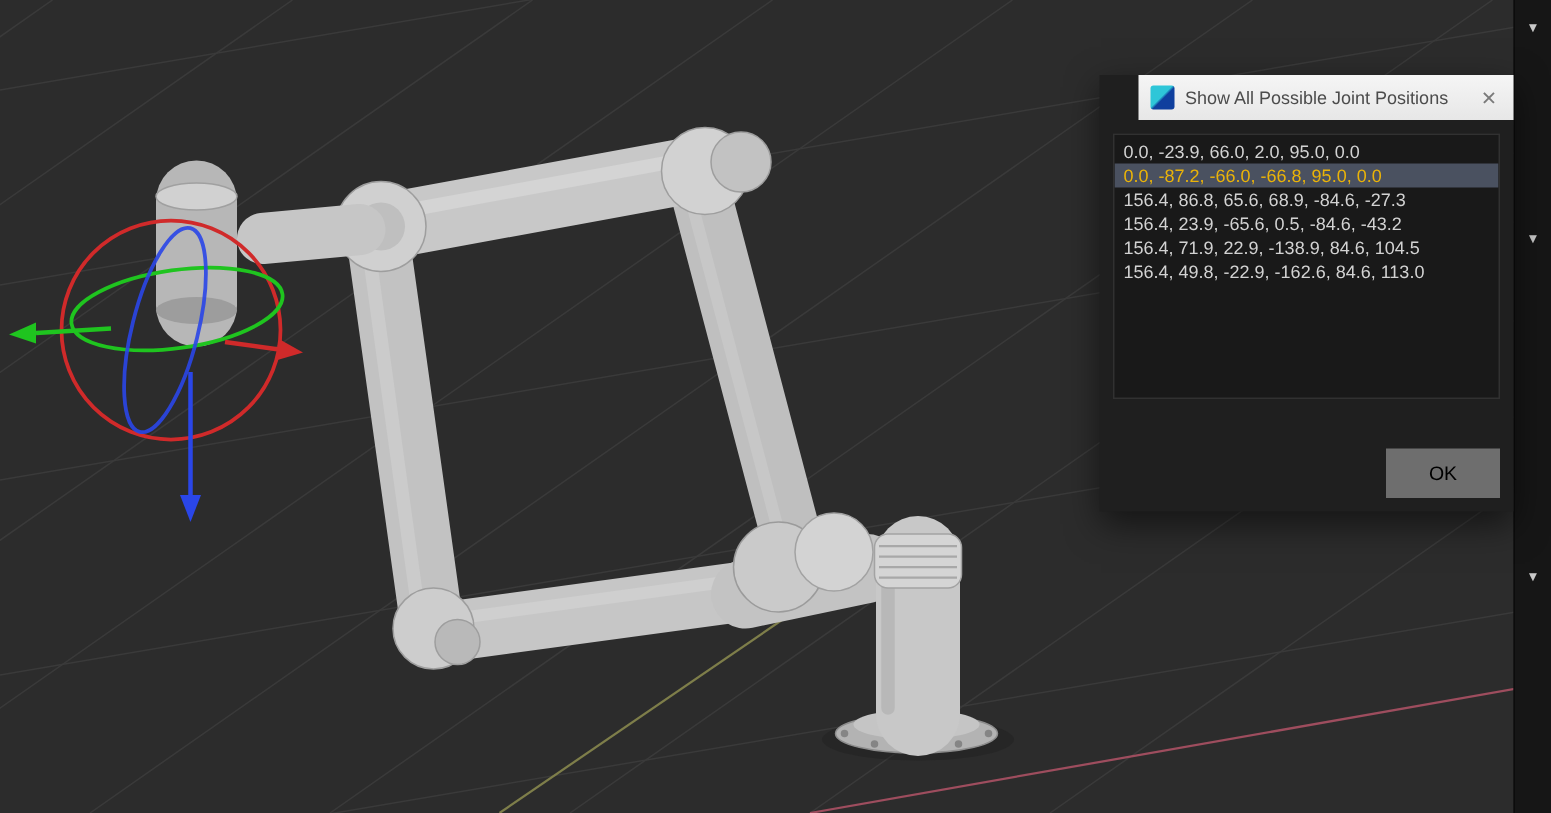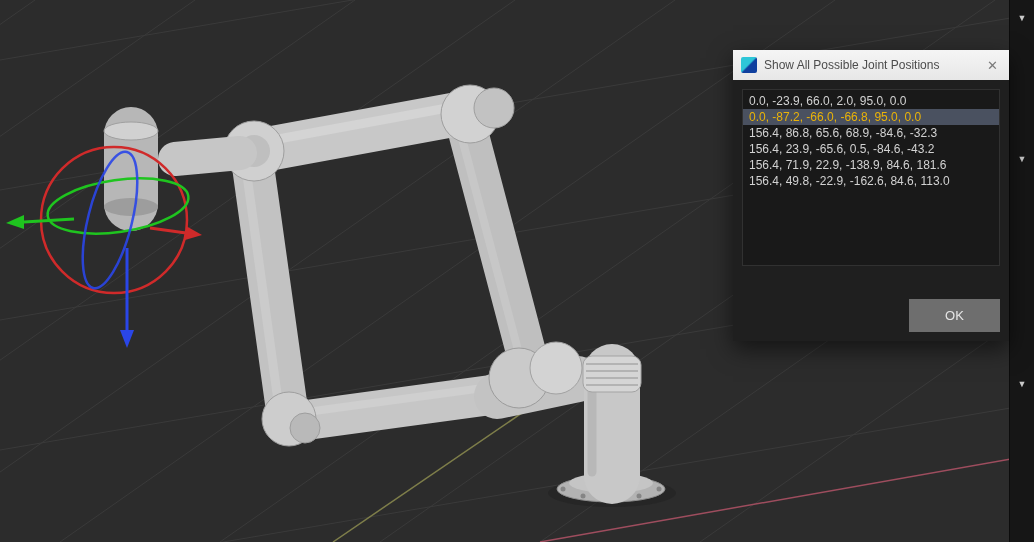--- a/index.html
+++ b/index.html
@@ -14,32 +14,32 @@
                  background:#161616; border-left:1px solid #0c0c0c; z-index:5; }
   .collapse-arrow { position:absolute; left:0; width:100%; text-align:center;
                     font-size:9px; color:#c9c9c9; cursor:pointer; user-select:none; }
   .ca-0 { top:13px; } .ca-1 { top:154px; } .ca-2 { top:379px; }
 
   
   .dialog { position:absolute; left:733px; top:50px; width:276px; height:291px;
             background:#1f1f1f; box-shadow:0 8px 22px rgba(0,0,0,.55);
             z-index:10; display:flex; flex-direction:column; }
   .titlebar { height:30px; flex:0 0 auto; background:linear-gradient(#f5f5f5,#e7e7e7);
-              display:flex; align-items:center; padding:0 8px; gap:7px; }
+              display:flex; align-items:center; padding:0 8px; gap:7px;margin-left:26px; }
   .app-icon { width:16px; height:16px; border-radius:2px; flex:0 0 auto;
               background:linear-gradient(135deg,#2ec6d8 0%,#2ec6d8 46%,#0f3f9e 54%,#0f3f9e 100%); }
   .dialog-title { flex:1; font-size:12px; color:#4c4c4c; white-space:nowrap; overflow:hidden; }
   .close-btn { color:#7a7a7a; font-size:13px; cursor:pointer; padding:0 3px; line-height:1; }
   .dialog-body { flex:1; padding:9px; display:flex; flex-direction:column; min-height:0;gap:24px; }
   .joint-list { flex:1; background:#191919; border:1px solid #313131; overflow:hidden; padding-top:3px; }
   .joint-row { font-size:12px; color:#d2d2d2; line-height:16px; padding:0 6px;
                white-space:nowrap; cursor:default; }
   .joint-row.selected { background:var(--sel-bg,#4a5160); color:#eab308; }
   .button-row { flex:0 0 auto; display:flex; justify-content:flex-end; gap:8px; margin-top:9px; }
-  .btn { width:91px; height:33px; background:#6e6e6e; color:#e5e5e5; border:none;
+  .btn { width:76px; height:33px; background:#6e6e6e; color:#000000; border:none;
          font-size:13px; font-family:inherit; cursor:pointer; }
 </style>
 </head>
 <body>
 
 <div class="stage">
 
   <svg class="scene" width="1034" height="542" viewBox="0 0 1034 542">
 
     <g fill="none" stroke-width="1" stroke="#3a3a3a">
@@ -140,23 +140,23 @@
   <div class="dialog">
     <div class="titlebar">
       <span class="app-icon"></span>
       <span class="dialog-title">Show All Possible Joint Positions</span>
       <span class="close-btn">✕</span>
     </div>
     <div class="dialog-body">
       <div class="joint-list">
         <div class="joint-row">0.0, -23.9, 66.0, 2.0, 95.0, 0.0</div>
         <div class="joint-row selected">0.0, -87.2, -66.0, -66.8, 95.0, 0.0</div>
-        <div class="joint-row">156.4, 86.8, 65.6, 68.9, -84.6, -32.3</div>
+        <div class="joint-row">156.4, 86.8, 65.6, 68.9, -84.6, -27.3</div>
         <div class="joint-row">156.4, 23.9, -65.6, 0.5, -84.6, -43.2</div>
-        <div class="joint-row">156.4, 71.9, 22.9, -138.9, 84.6, 181.6</div>
+        <div class="joint-row">156.4, 71.9, 22.9, -138.9, 84.6, 104.5</div>
         <div class="joint-row">156.4, 49.8, -22.9, -162.6, 84.6, 113.0</div>
       </div>
       <div class="button-row">
         <button class="btn">OK</button>
       </div>
     </div>
   </div>
 
   <div class="right-strip">
     <span class="collapse-arrow ca-0">▼</span>

